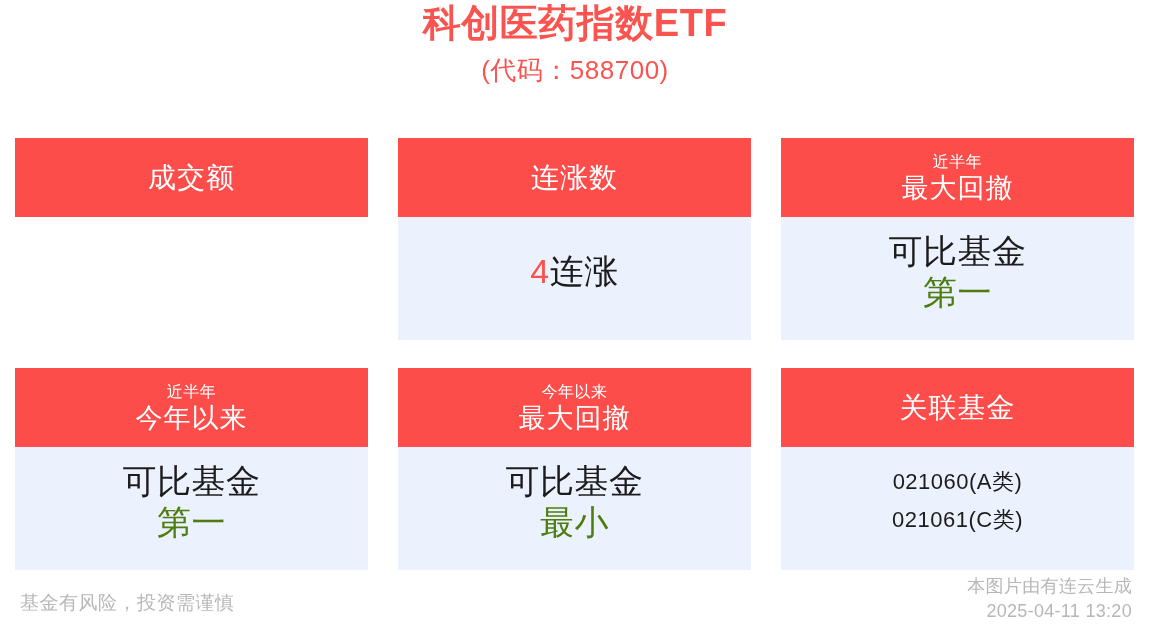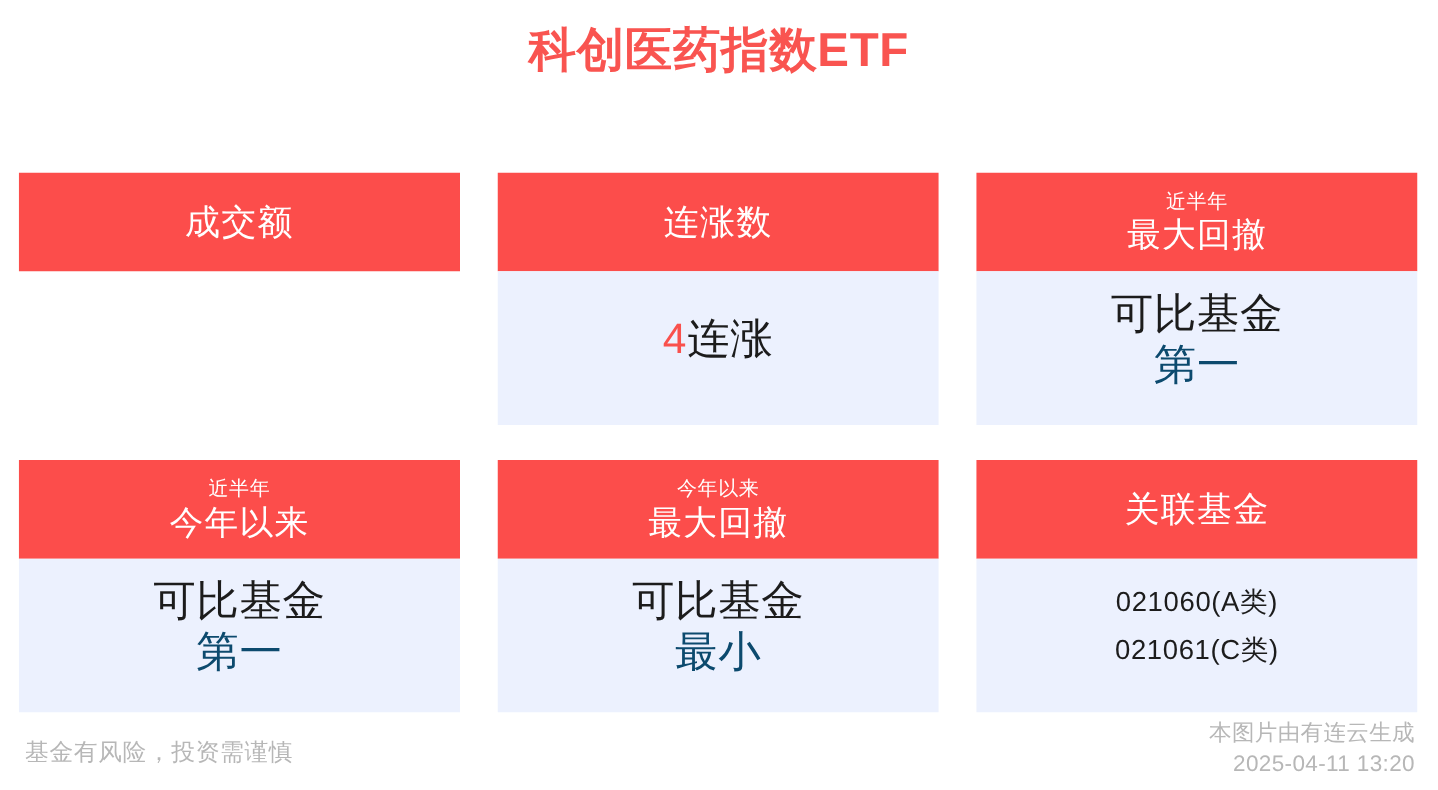--- a/index.html
+++ b/index.html
@@ -15,21 +15,20 @@
   }
   .poster {
     position: relative;
     width: 1150px;
     height: 632px;
     box-sizing: border-box;
   }
 
   
   .header {
-    padding-top: 18px;
     text-align: center;
   }
   .poster-title {
     font-size: 38px;
     font-weight: bold;
     color: #f95450;
     line-height: 46px;
     letter-spacing: 0.5px;
   }
   .poster-subtitle {
@@ -95,21 +94,21 @@
   }
   .val-line {
     font-size: 34px;
     line-height: 42px;
     color: #1c1c1c;
     font-weight: normal;
     letter-spacing: 0.5px;
     white-space: nowrap;
   }
   .val-line.second {
-    color: #0c4a6e;
+    color: #4d7c0f;
     line-height: 40px;
   }
   .val-line.code {
     font-size: 22px;
     line-height: 38px;
   }
   .hl {
     color: #f9514d;
   }
 
@@ -135,20 +134,21 @@
     letter-spacing: 0.3px;
   }
 </style>
 </head>
 <body>
 
 <div class="poster">
 
   <div class="header">
     <div class="poster-title">科创医药指数ETF</div>
+    <div class="poster-subtitle">(代码：588700)</div>
   </div>
 
   <div class="card-grid">
 
     <div class="card">
       <div class="card-head single">
         <div class="head-main">成交额</div>
       </div>
     </div>
 

